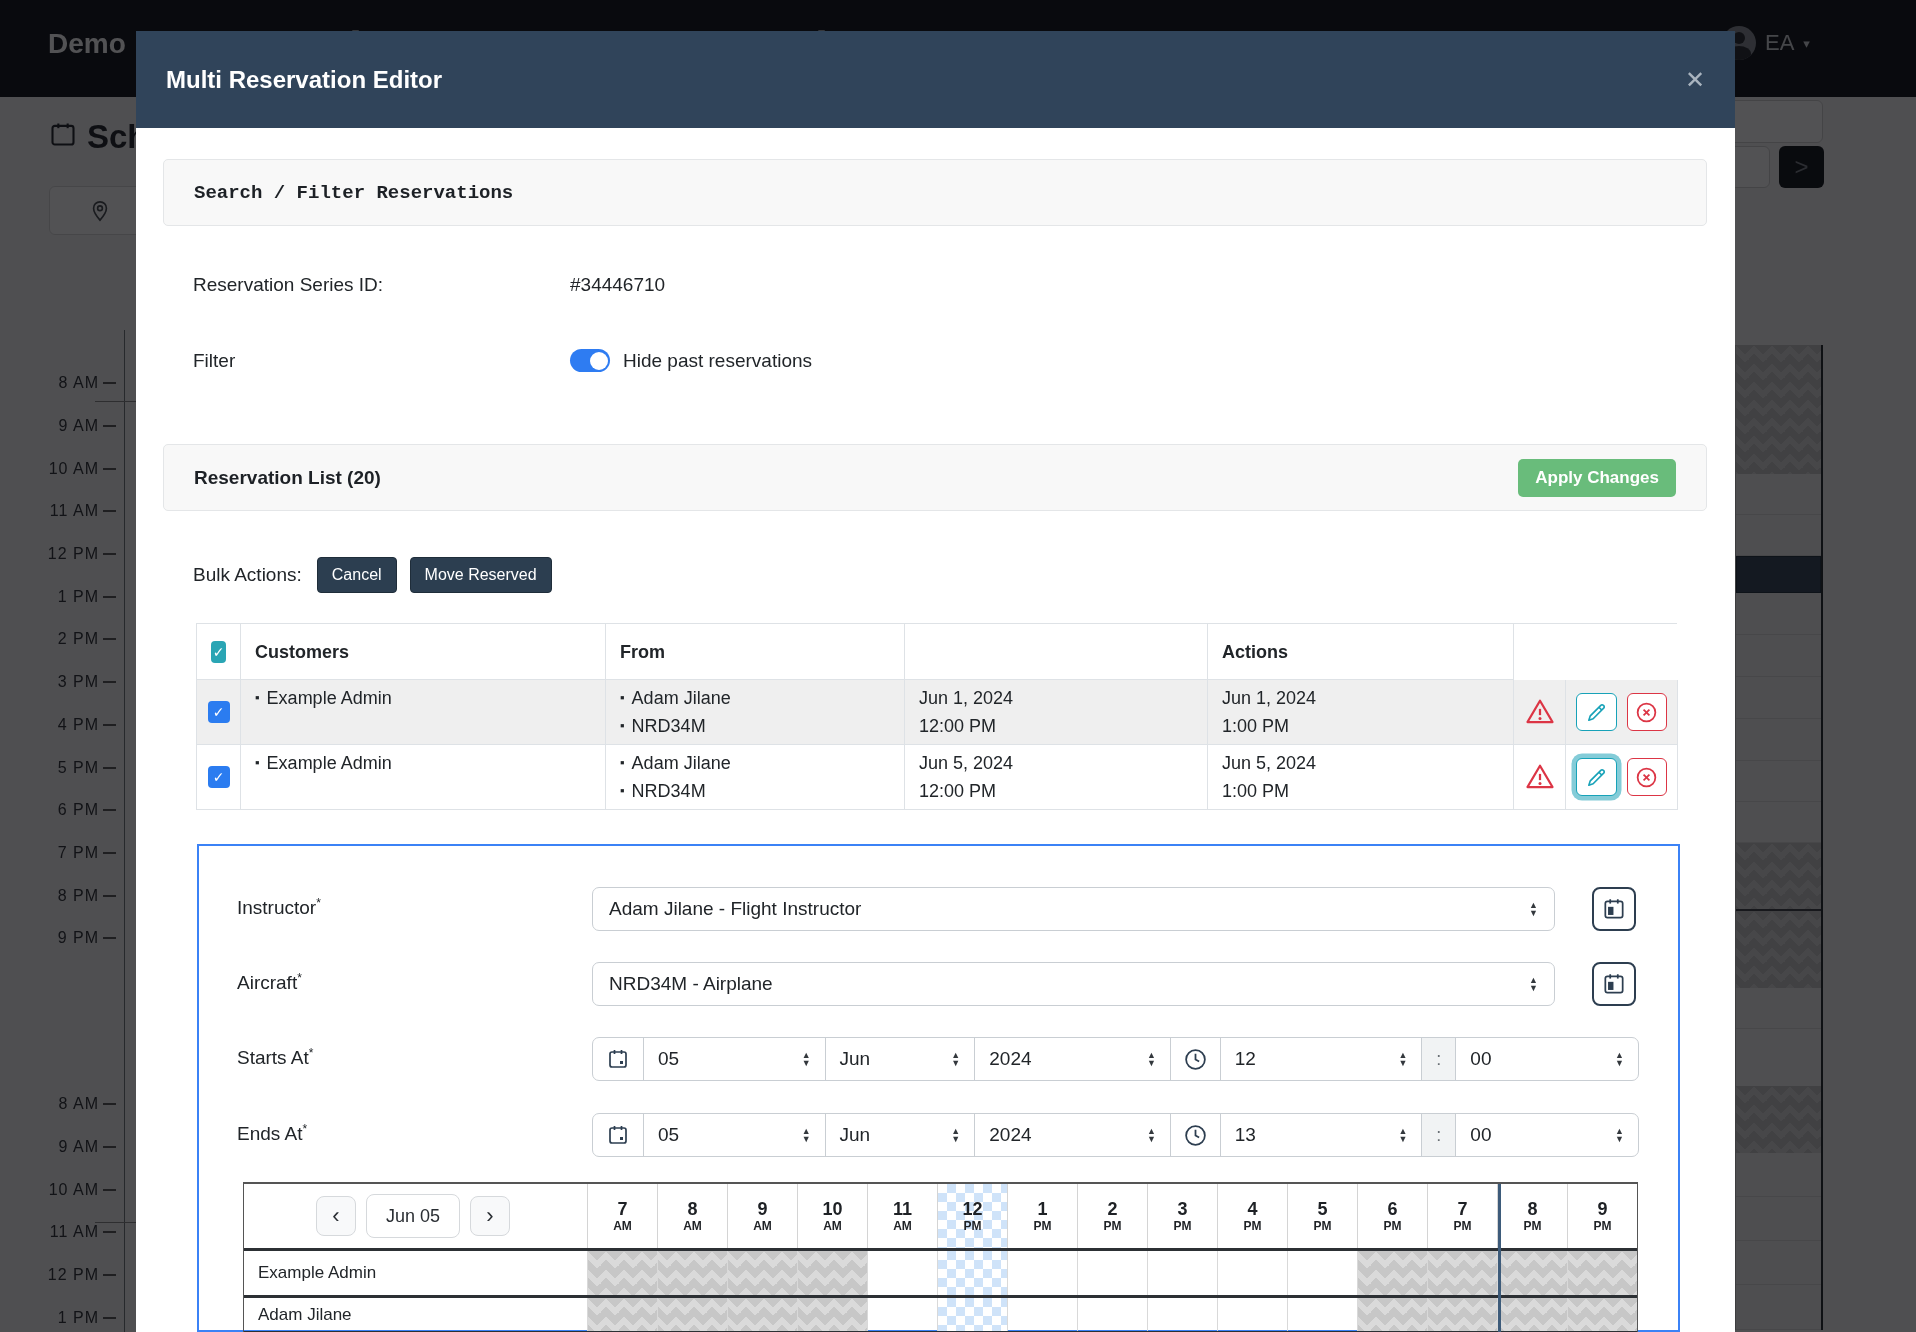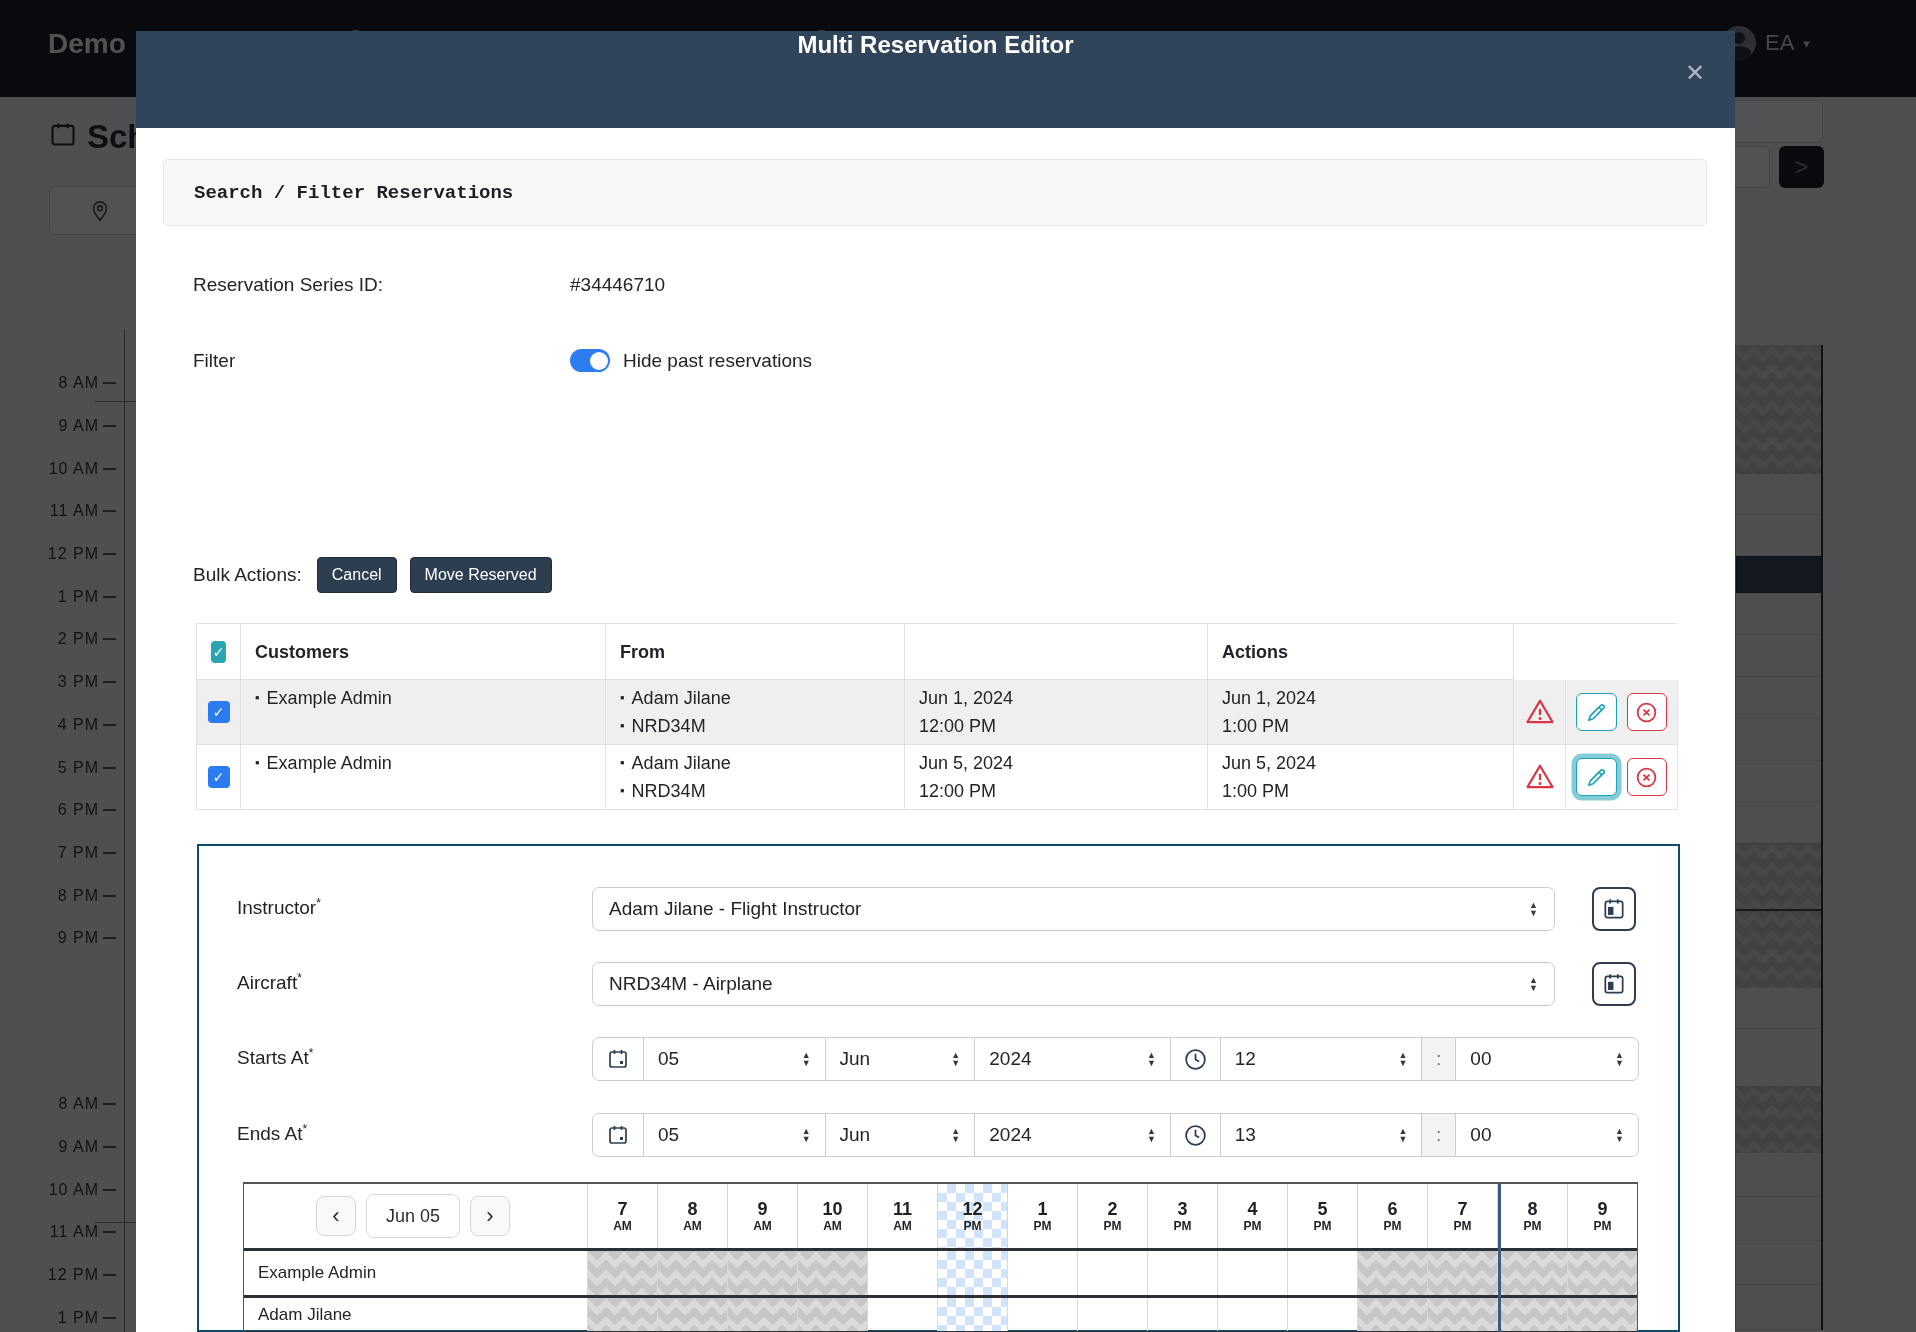--- a/index.html
+++ b/index.html
@@ -54,21 +54,21 @@
       linear-gradient(315deg,#c7c7c7 25%,transparent 25%);
     background-position:9px 0,9px 0,0 0,0 0;
     background-size:18px 18px; background-repeat:repeat; }
   .sel { background:repeating-conic-gradient(#cfe3f9 0% 25%,#ffffff 0% 50%); background-size:18px 18px; }
 
   .overlay { position:absolute; inset:0; background:rgba(8,9,11,0.70); }
 
   
   .modal { position:absolute; left:136px; top:31px; width:1599px; height:1301px; background:#fff; }
   .m-header { position:absolute; left:0; top:0; width:100%; height:97px; background:#30445a;
-    display:flex; align-items:center; padding:0 30px;flex-direction:column; }
+    display:flex; align-items:center; padding:0 30px; }
   .m-title { font-size:24px; font-weight:bold; color:#fff; }
   .m-close { margin-left:auto; font-size:24px; font-weight:bold; color:#a9b4bf; cursor:pointer; }
 
   .panel { position:absolute; left:27px; width:1544px; height:67px; background:#f8f8f8;
     border:1px solid #e4e6e8; border-radius:5px; display:flex; align-items:center; padding:0 30px;
     font-size:19px; font-weight:bold; color:#1d2126; }
   .panel.p1 { top:128px;font-family:Liberation Mono, monospace; } .panel.p2 { top:413px; }
   .apply { margin-left:auto; height:38px; padding:0 17px; background:#69bc7b; border:none; border-radius:5px;
     color:#fff; font-size:17px; font-weight:bold; font-family:inherit; cursor:pointer; }
 
@@ -99,21 +99,21 @@
   .warn-cell { display:flex; align-items:center; justify-content:center; padding:0; }
   .act-cell { display:flex; align-items:center; gap:10px; padding:0 10px; }
   .icon-btn { width:42px; height:38px; border-radius:6px; background:#fff; display:flex; align-items:center;
     justify-content:center; cursor:pointer; }
   .icon-btn.edit { border:1.5px solid #17a2b8; }
   .icon-btn.edit.focused { box-shadow:0 0 0 4.5px #84ccd8; }
   .icon-btn.del { border:1.5px solid #dc3545; }
 
   
   .editor { position:absolute; left:61px; top:813px; width:1483px; height:488px; background:#fff;
-    border:2px solid #0c4a6e; }
+    border:2px solid #3b82f6; }
   .f-label { position:absolute; left:38px; font-size:19px; color:#212529; }
   .f-label sup { font-size:12px; }
   .f-select { position:absolute; left:393px; width:963px; height:44px; border:1px solid #c9ced3; border-radius:7px;
     display:flex; align-items:center; padding:0 16px; font-size:19px; color:#212529; cursor:pointer; background:#fff; }
   .arrows { margin-left:auto; display:flex; flex-direction:column; font-size:9px; line-height:8px; color:#33383d; }
   .f-iconbtn { position:absolute; left:1393px; width:44px; height:44px; border:2px solid #2d3e50; border-radius:8px;
     background:#fff; display:flex; align-items:center; justify-content:center; cursor:pointer; }
   .date-group { position:absolute; left:393px; width:1047px; height:44px; display:flex;
     border:1px solid #c9ced3; border-radius:7px; background:#fff; }
   .seg { display:flex; align-items:center; border-left:1px solid #c9ced3; height:100%; }
@@ -310,20 +310,24 @@
   </div>
 
   <div class="mrow filter">
     <span class="lbl">Filter</span>
     <div class="toggle">
         <div class="knob"></div>
       </div>
     <span class="toggle-lbl">Hide past reservations</span>
   </div>
 
+  <div class="panel p2">
+    <span>Reservation List  (20)</span>
+    <button class="apply">Apply Changes</button>
+  </div>
 
   <div class="mrow bulk">
     <span class="lbl">Bulk Actions:</span>
     <button class="dark-btn">Cancel</button>
     <button class="dark-btn">Move Reserved</button>
   </div>
 
   <div class="res-table" id="resTable">
       <div class="t-row t-head">
         <div class="t-cell cb-cell">

